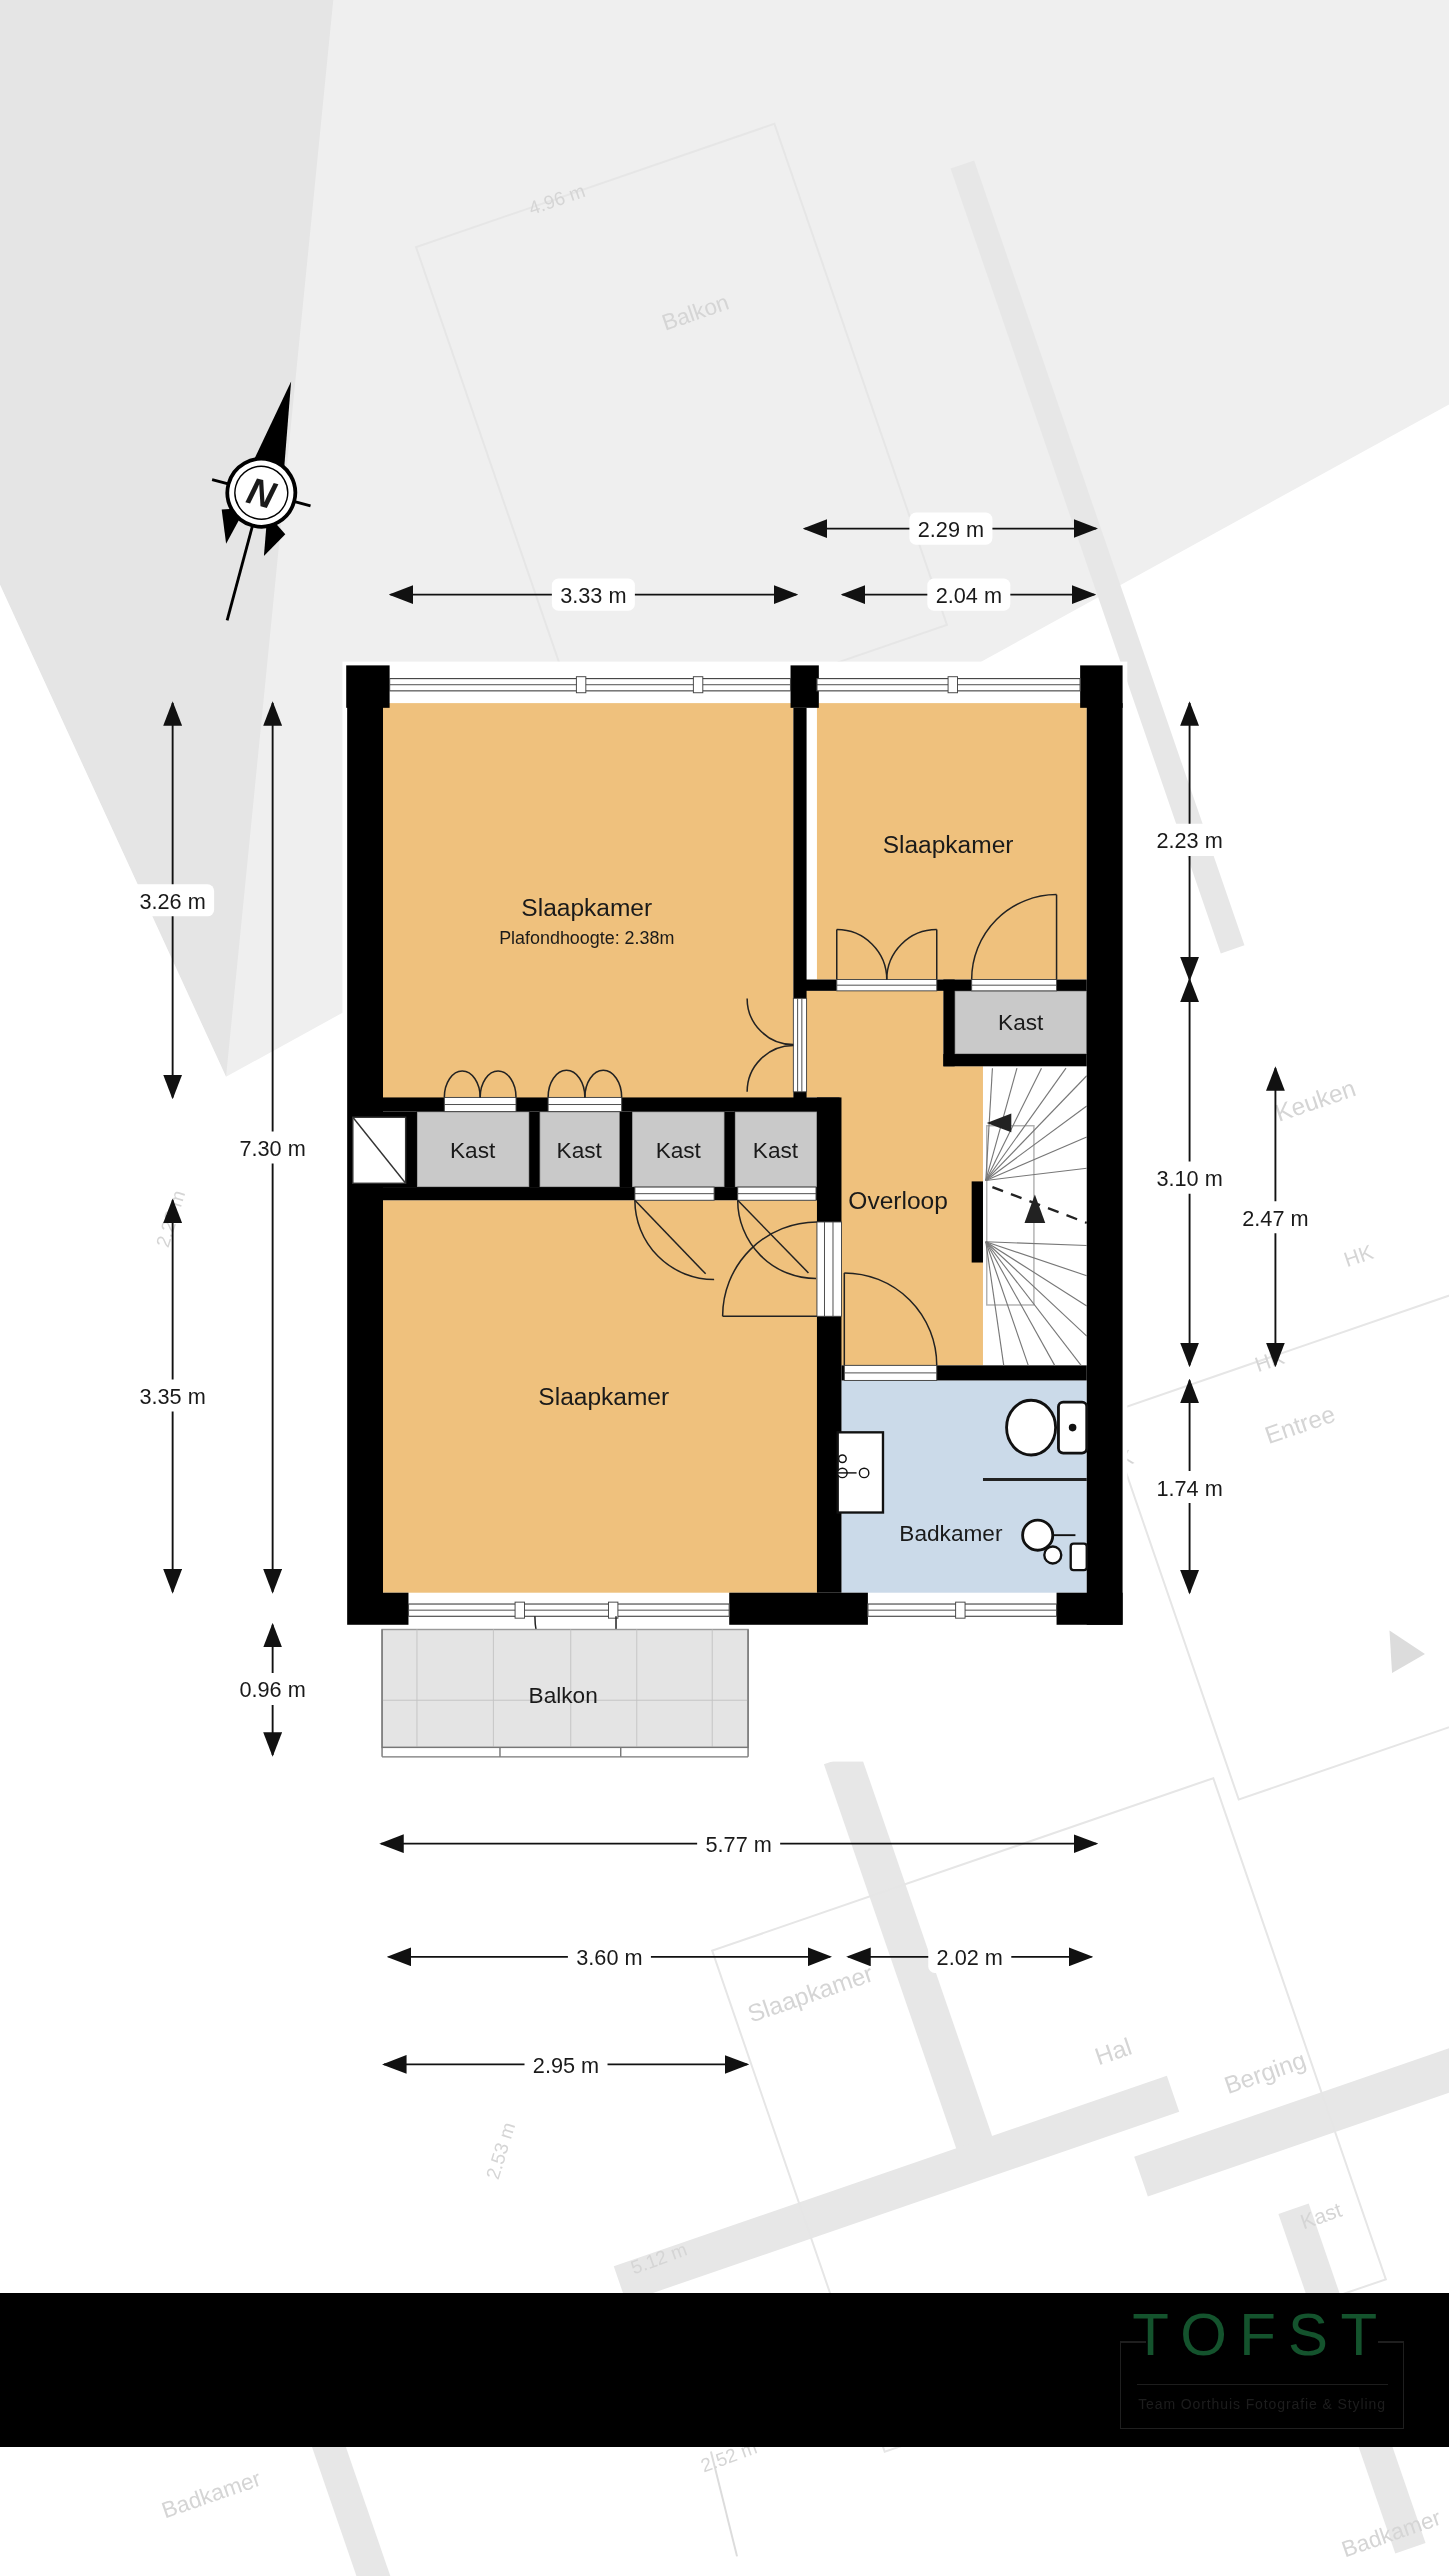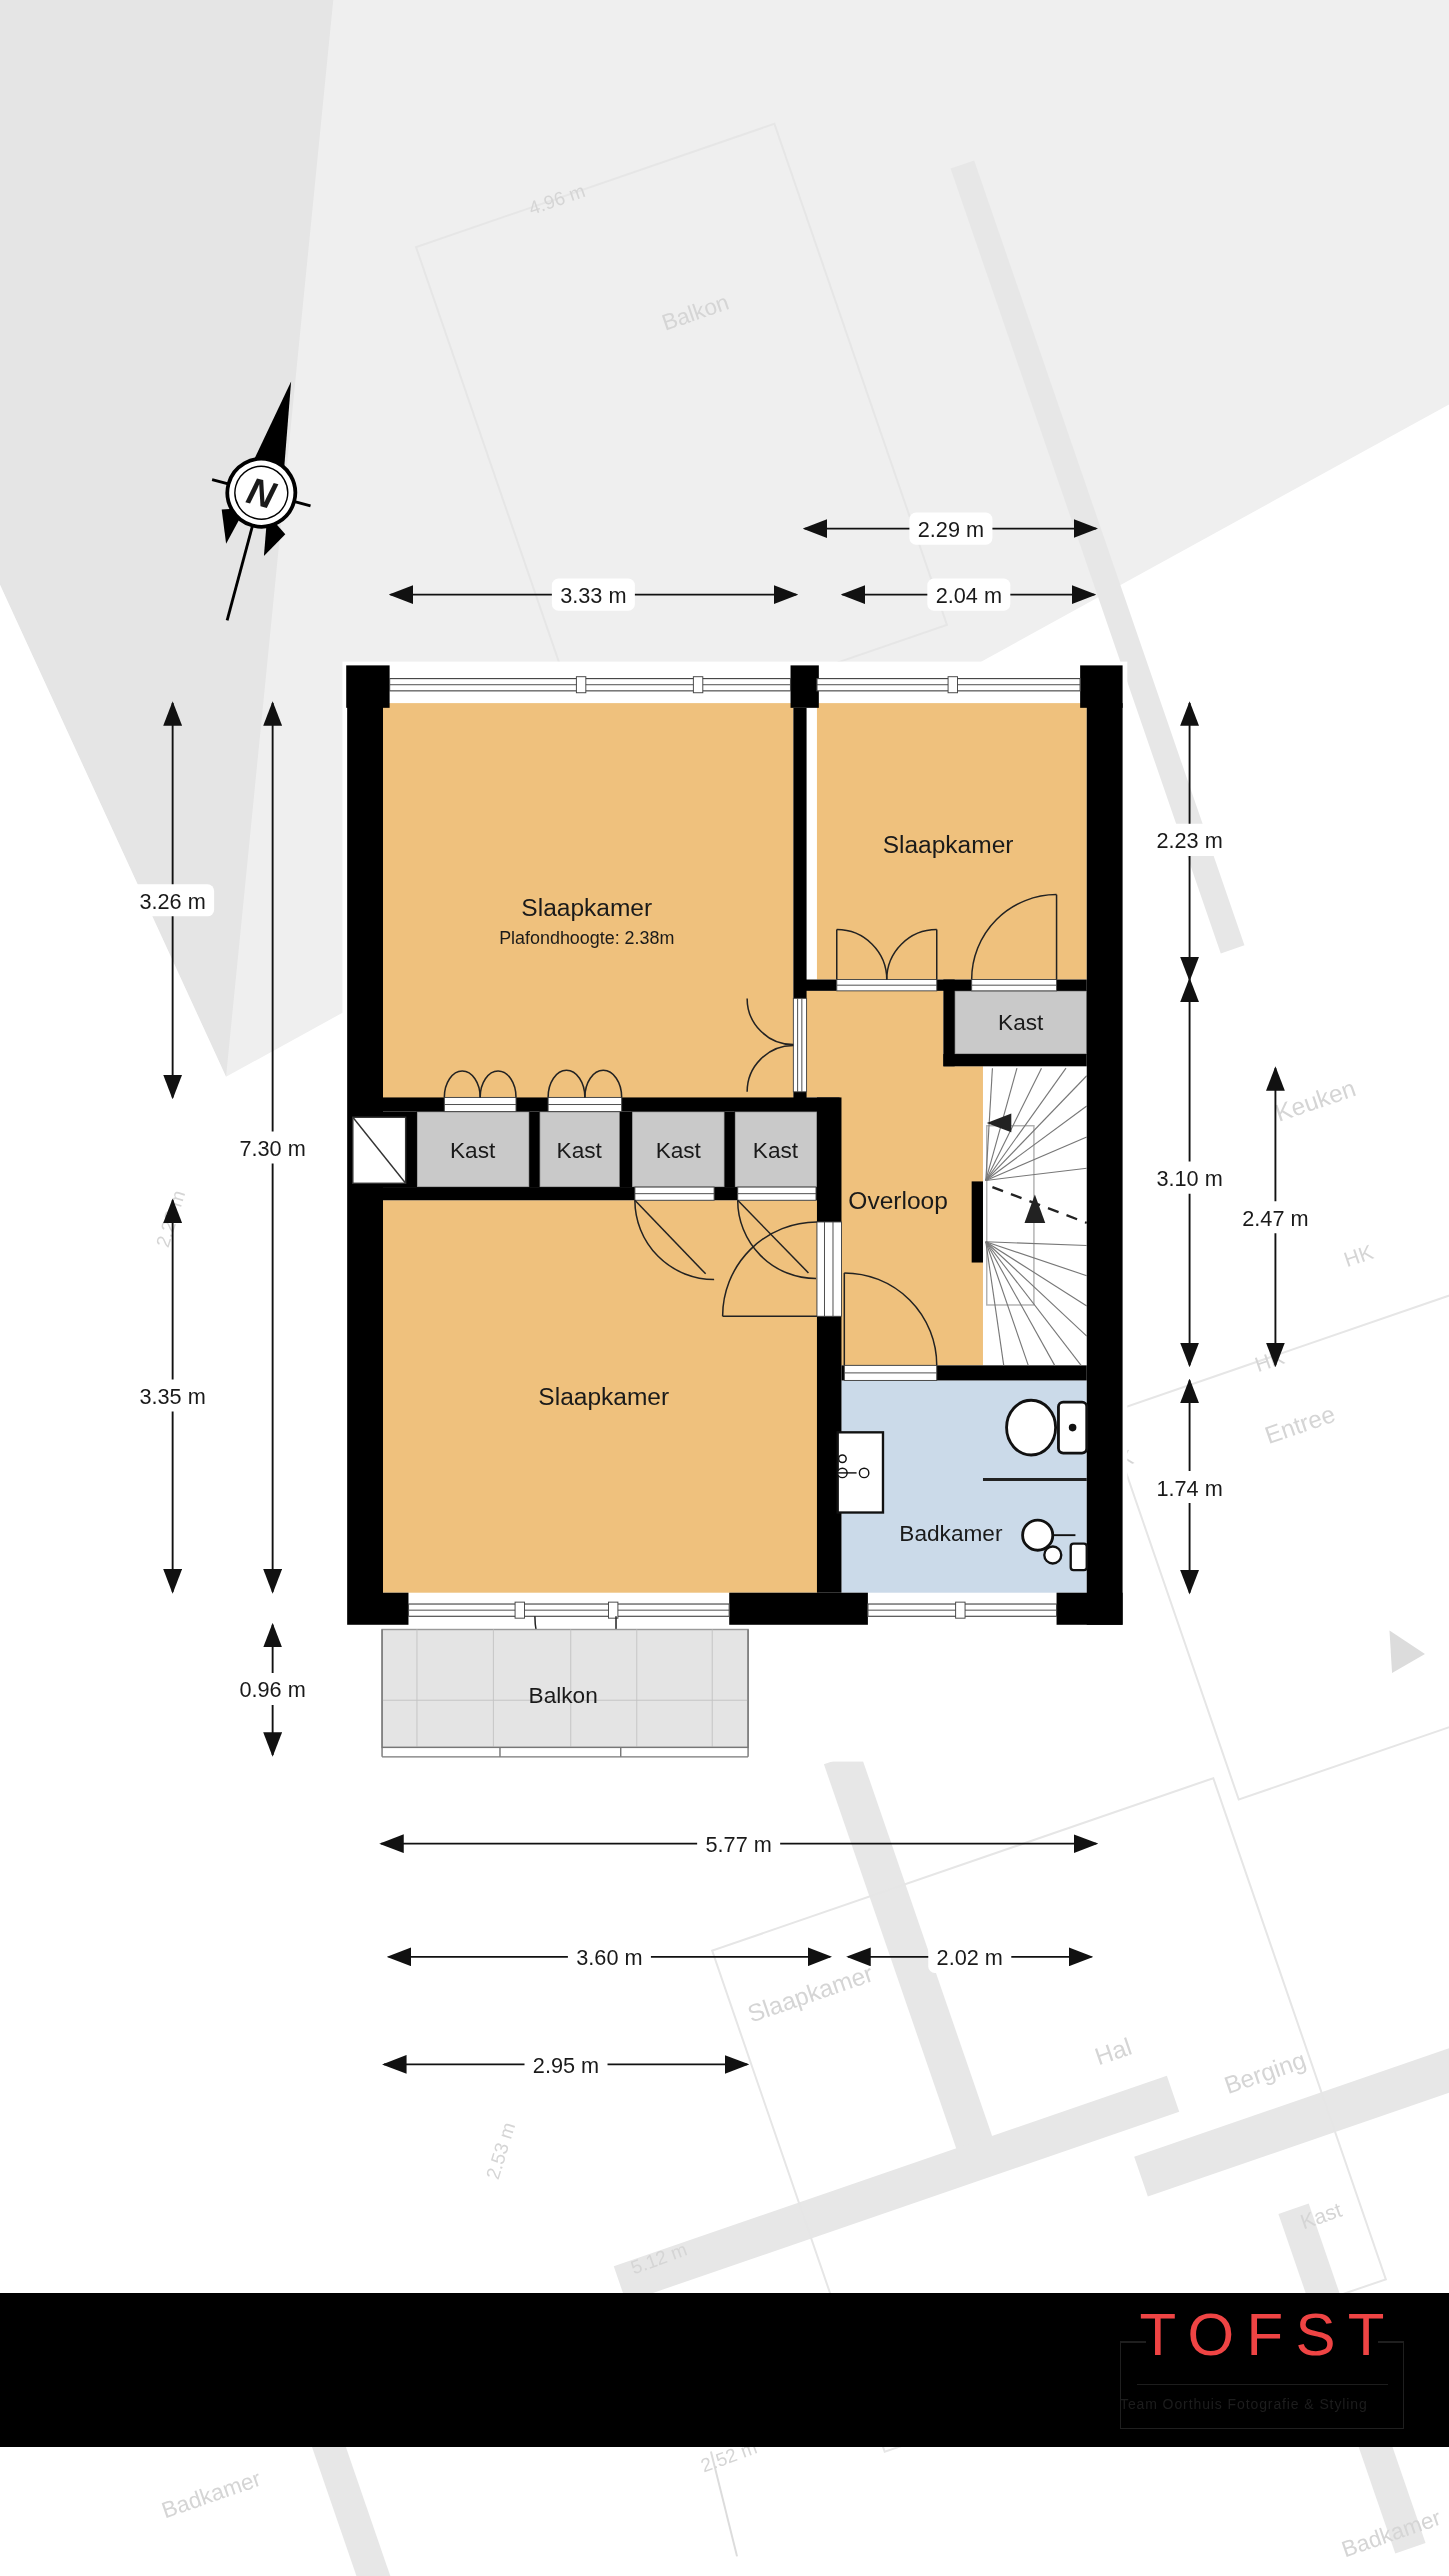--- a/index.html
+++ b/index.html
@@ -26,24 +26,24 @@
   .room-label-sm{font-size:24px;}
   .room-sublabel{font-size:19px;}
   
   .footer{position:absolute;left:0;top:2293px;width:1449px;height:154px;background:#000;z-index:3;}
   
   .logo{position:absolute;z-index:4;color:#1D1D1D;}
   .logo-frame{position:absolute;left:1120px;top:2342px;width:282px;height:86px;
               border-left:1.9px solid #1F1F1F;border-right:1.9px solid #1F1F1F;border-bottom:1.9px solid #1F1F1F;}
   .logo-frame-topL{position:absolute;left:1120px;top:2341px;width:26.4px;height:1.9px;background:#1F1F1F;}
   .logo-frame-topR{position:absolute;left:1378px;top:2341px;width:26.4px;height:1.9px;background:#1F1F1F;}
-  .logo-title{position:absolute;left:1120px;top:2300px;width:284px;text-align:center;
-              font-size:60px;font-weight:100;letter-spacing:12.3px;text-indent:12.3px;color:#ef4444;}
+  .logo-title{position:absolute;left:1120px;top:2300px;width:284px;
+              font-size:60px;font-weight:100;letter-spacing:12.3px;text-indent:12.3px;color:#14532d;}
   .logo-rule{position:absolute;left:1137px;top:2384px;width:251px;height:0.9px;background:#1D1D1D;}
-  .logo-sub{position:absolute;left:1120px;top:2396px;width:284px;text-align:left;
+  .logo-sub{position:absolute;left:1120px;top:2396px;width:284px;text-align:center;
             font-size:14px;letter-spacing:0.9px;color:#1D1D1D;}
 </style>
 </head>
 <body>
 
 <div class="page">
 
   <div class="wm-base"></div>
   <div class="wm-strip"></div>
   <div class="wm-paper"></div>

